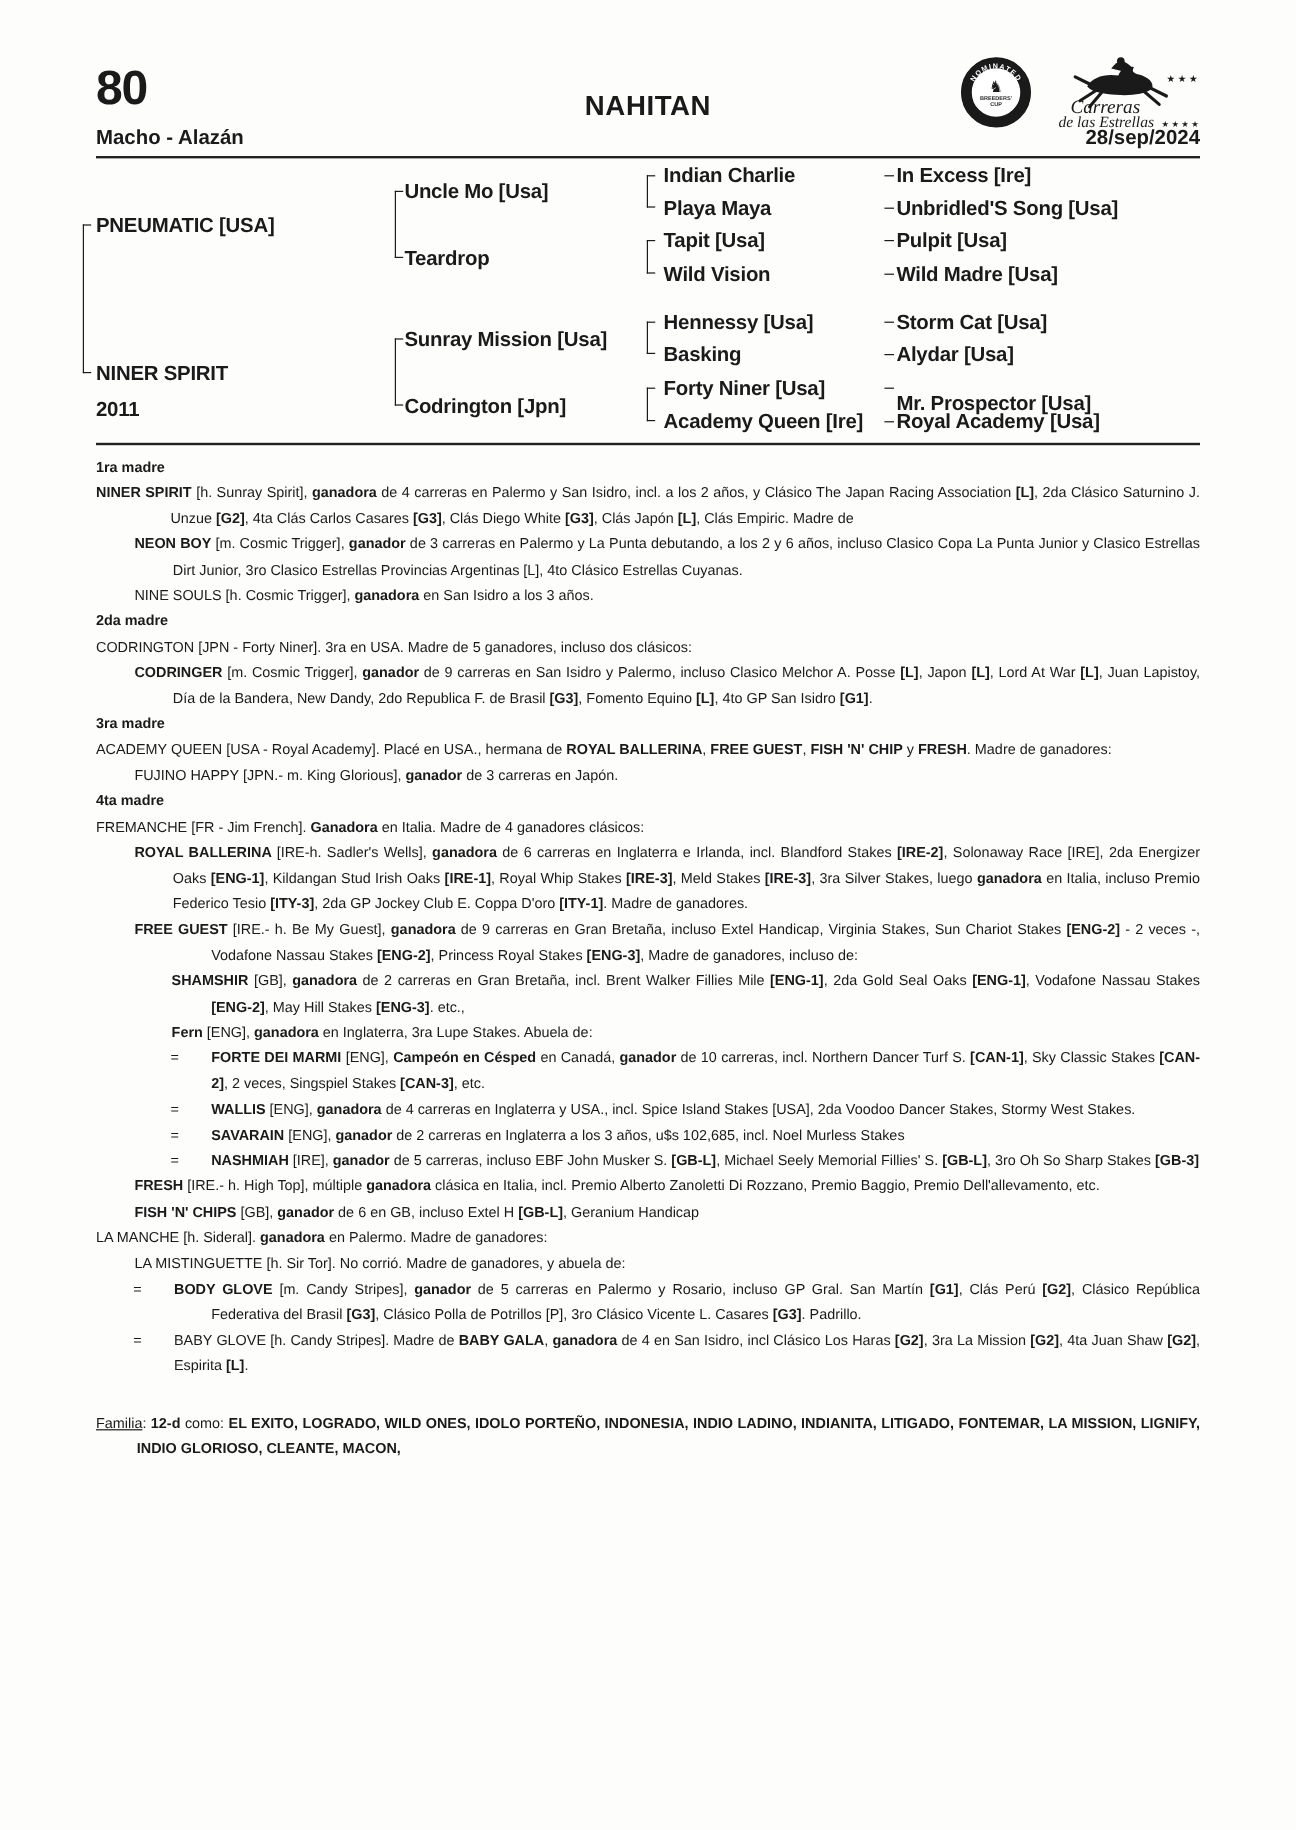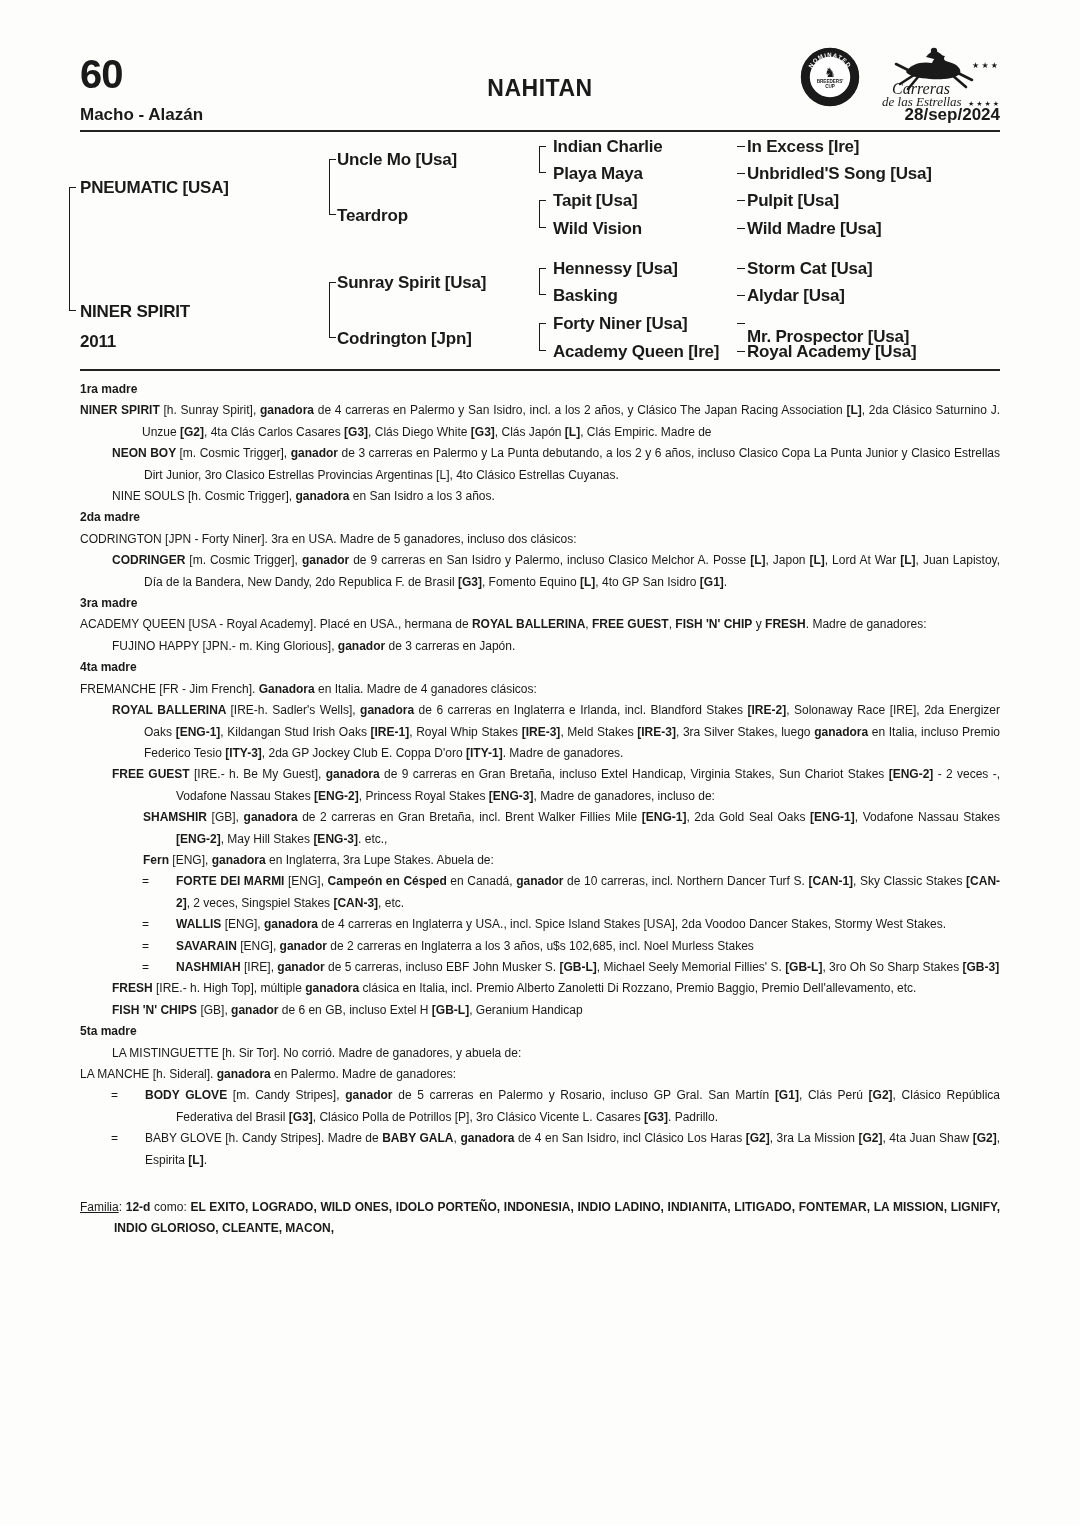--- a/index.html
+++ b/index.html
@@ -47,21 +47,21 @@
   .fam{margin-top:26px;padding-left:34px;text-indent:-34px;text-align:justify;}
   svg text{font-family:"Liberation Sans",sans-serif;}
   .seriftxt{font-family:"Liberation Serif",serif;font-style:italic;}
 </style>
 </head>
 <body>
 
 <div class="page">
 
   <header class="hdr">
-    <div class="num">60</div>
+    <div class="num">80</div>
     <div class="hname">NAHITAN</div>
 
     <div class="logos">
 
       <svg width="60" height="60" viewBox="0 0 60 60">
         <circle cx="30" cy="30" r="28.5" fill="#ffffff" stroke="#1a1a1a" stroke-width="1.4"></circle>
         <circle cx="30" cy="30" r="24.5" fill="none" stroke="#1a1a1a" stroke-width="8.6"></circle>
         <defs>
           <path id="arcT" d="M 10,30 A 20,20 0 0 1 50,30"></path>
           <path id="arcB" d="M 10.5,30 A 19.5,19.5 0 0 0 49.5,30"></path>
@@ -96,21 +96,21 @@
   </header>
 
   <section class="chart">
 
     <div class="pn c1" style="top:46px">PNEUMATIC [USA]</div>
     <div class="pn c1" style="top:170px">NINER SPIRIT</div>
     <div class="pn c1" style="top:200px">2011</div>
 
     <div class="pn c2" style="top:18px">Uncle Mo [Usa]</div>
     <div class="pn c2" style="top:74px">Teardrop</div>
-    <div class="pn c2" style="top:141px">Sunray Spirit [Usa]</div>
+    <div class="pn c2" style="top:141px">Sunray Mission [Usa]</div>
     <div class="pn c2" style="top:197px">Codrington [Jpn]</div>
 
     <div class="pn c3" style="top:5px">Indian Charlie</div>
     <div class="pn c3" style="top:32px">Playa Maya</div>
     <div class="pn c3" style="top:59px">Tapit [Usa]</div>
     <div class="pn c3" style="top:87px">Wild Vision</div>
     <div class="pn c3" style="top:127px">Hennessy [Usa]</div>
     <div class="pn c3" style="top:154px">Basking</div>
     <div class="pn c3" style="top:182px">Forty Niner [Usa]</div>
     <div class="pn c3" style="top:210px">Academy Queen [Ire]</div>
@@ -163,21 +163,20 @@
     <div class="para pc"><span class="b ">FREE GUEST </span><span class="">[IRE.- h. Be My Guest], </span><span class="b ">ganadora</span><span class=""> de 9 carreras en Gran Bretaña, incluso Extel Handicap, Virginia Stakes, Sun Chariot Stakes </span><span class="b ">[ENG-2]</span><span class=""> - 2 veces -, Vodafone Nassau Stakes </span><span class="b ">[ENG-2]</span><span class="">, Princess Royal Stakes </span><span class="b ">[ENG-3]</span><span class="">, Madre de ganadores, incluso de:</span></div>
     <div class="para pd"><span class="b ">SHAMSHIR </span><span class="">[GB], </span><span class="b ">ganadora</span><span class=""> de 2 carreras en Gran Bretaña, incl. Brent Walker Fillies Mile </span><span class="b ">[ENG-1]</span><span class="">, 2da Gold Seal Oaks </span><span class="b ">[ENG-1]</span><span class="">, Vodafone Nassau Stakes </span><span class="b ">[ENG-2]</span><span class="">, May Hill Stakes </span><span class="b ">[ENG-3]</span><span class="">. etc.,</span></div>
     <div class="para pd"><span class="b ">Fern </span><span class="">[ENG], </span><span class="b ">ganadora</span><span class=""> en Inglaterra, 3ra Lupe Stakes. Abuela de:</span></div>
     <div class="para pe"><span class="mk">=</span><span class="rich"><span class="b ">FORTE DEI MARMI </span><span class="">[ENG], </span><span class="b ">Campeón en Césped</span><span class=""> en Canadá, </span><span class="b ">ganador</span><span class=""> de 10 carreras, incl. Northern Dancer Turf S. </span><span class="b ">[CAN-1]</span><span class="">, Sky Classic Stakes </span><span class="b ">[CAN-2]</span><span class="">, 2 veces, Singspiel Stakes </span><span class="b ">[CAN-3]</span><span class="">, etc.</span></span></div>
     <div class="para pe"><span class="mk">=</span><span class="rich"><span class="b ">WALLIS </span><span class="">[ENG], </span><span class="b ">ganadora</span><span class=""> de 4 carreras en Inglaterra y USA., incl. Spice Island Stakes [USA], 2da Voodoo Dancer Stakes, Stormy West Stakes.</span></span></div>
     <div class="para pe"><span class="mk">=</span><span class="rich"><span class="b ">SAVARAIN </span><span class="">[ENG], </span><span class="b ">ganador</span><span class=""> de 2 carreras en Inglaterra a los 3 años, u$s 102,685, incl. Noel Murless Stakes</span></span></div>
     <div class="para pe"><span class="mk">=</span><span class="rich"><span class="b ">NASHMIAH </span><span class="">[IRE], </span><span class="b ">ganador</span><span class=""> de 5 carreras, incluso EBF John Musker S. </span><span class="b ">[GB-L]</span><span class="">, Michael Seely Memorial Fillies' S. </span><span class="b ">[GB-L]</span><span class="">, 3ro Oh So Sharp Stakes </span><span class="b ">[GB-3]</span></span></div>
     <div class="para pb"><span class="b ">FRESH </span><span class="">[IRE.- h. High Top], múltiple </span><span class="b ">ganadora</span><span class=""> clásica en Italia, incl. Premio Alberto Zanoletti Di Rozzano, Premio Baggio, Premio Dell'allevamento, etc.</span></div>
     <div class="para pb"><span class="b ">FISH 'N' CHIPS </span><span class="">[GB], </span><span class="b ">ganador</span><span class=""> de 6 en GB, incluso Extel H </span><span class="b ">[GB-L]</span><span class="">, Geranium Handicap</span></div>
 
-    <div class="shead">5ta madre</div>
+    <div class="para pa"><span class="">LA MANCHE [h. Sideral]. </span><span class="b ">ganadora</span><span class=""> en Palermo. Madre de ganadores:</span></div>
     <div class="para pb"><span class="">LA MISTINGUETTE [h. Sir Tor]. No corrió. Madre de ganadores, y abuela de:</span></div>
-    <div class="para pa"><span class="">LA MANCHE [h. Sideral]. </span><span class="b ">ganadora</span><span class=""> en Palermo. Madre de ganadores:</span></div>
     <div class="para pf"><span class="mk">=</span><span class="rich"><span class="b ">BODY GLOVE </span><span class="">[m. Candy Stripes], </span><span class="b ">ganador</span><span class=""> de 5 carreras en Palermo y Rosario, incluso GP Gral. San Martín </span><span class="b ">[G1]</span><span class="">, Clás Perú </span><span class="b ">[G2]</span><span class="">, Clásico República Federativa del Brasil </span><span class="b ">[G3]</span><span class="">, Clásico Polla de Potrillos [P], 3ro Clásico Vicente L. Casares </span><span class="b ">[G3]</span><span class="">. Padrillo.</span></span></div>
     <div class="para pg"><span class="mk">=</span><span class="rich"><span class="">BABY GLOVE [h. Candy Stripes]. Madre de </span><span class="b ">BABY GALA</span><span class="">, </span><span class="b ">ganadora</span><span class=""> de 4 en San Isidro, incl Clásico Los Haras </span><span class="b ">[G2]</span><span class="">, 3ra La Mission </span><span class="b ">[G2]</span><span class="">, 4ta Juan Shaw </span><span class="b ">[G2]</span><span class="">, Espirita </span><span class="b ">[L]</span><span class="">.</span></span></div>
 
     <div class="fam"><span class="u">Familia</span><span class="">: </span><span class="b ">12-d</span><span class=""> como: </span><span class="b ">EL EXITO, LOGRADO, WILD ONES, IDOLO PORTEÑO, INDONESIA, INDIO LADINO, INDIANITA, LITIGADO, FONTEMAR, LA MISSION, LIGNIFY, INDIO GLORIOSO, CLEANTE, MACON,</span></div>
   </main>
 </div>
 
 </body></html>

